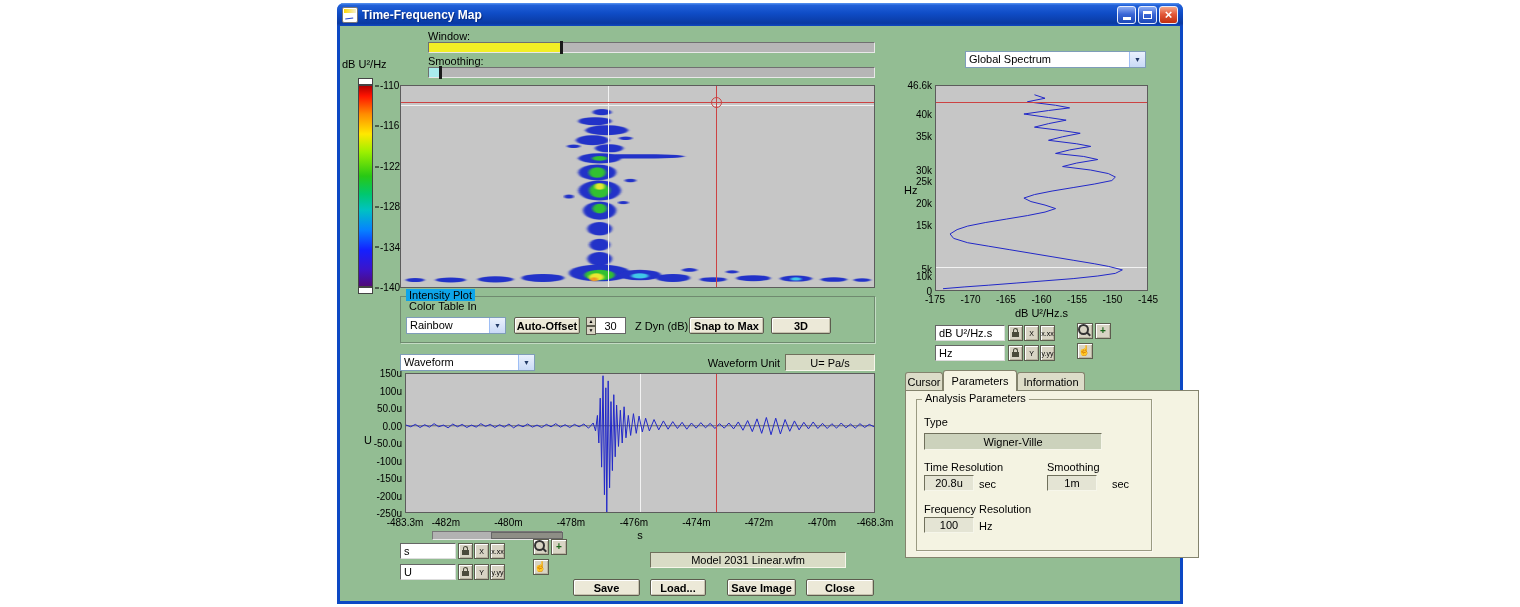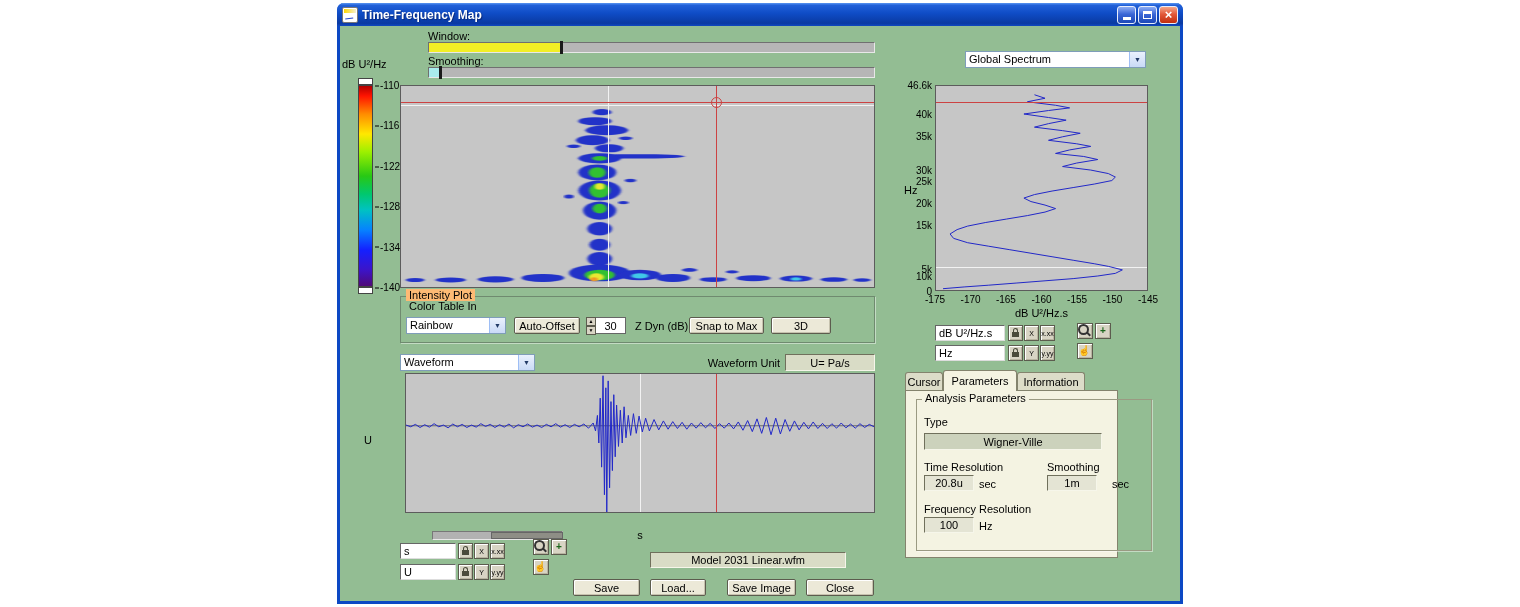--- a/index.html
+++ b/index.html
@@ -38,26 +38,26 @@
   .axis-yl .tick::before{content:"";display:inline-block;width:4px;height:1px;background:#000;vertical-align:middle;margin-right:1px;}
   .axis-x .tick{top:0;transform:translateX(-50%);}
   .plot{position:absolute;background:#c6c6c6;border:1px solid #5c5c5c;box-sizing:border-box;overflow:hidden;}
   .plot svg{position:absolute;left:0;top:0;width:100%;height:100%;}
   .hline{position:absolute;left:0;right:0;height:1px;pointer-events:none;}
   .vline{position:absolute;top:0;bottom:0;width:1px;pointer-events:none;}
   .cwhite{background:#f2f2f2;}
   .cred{background:#cc4242;}
   .cursor-dot{position:absolute;width:9px;height:9px;border:1px solid #cc4242;border-radius:50%;margin:-5px 0 0 -5px;pointer-events:none;}
   .groupbox{position:absolute;border:1px solid #6f8a6f;box-shadow:1px 1px 0 rgba(255,255,255,.45);box-sizing:border-box;}
-  .groupbox>.legend{position:absolute;top:-8px;left:5px;background:#fdba74;padding:0 3px;white-space:nowrap;}
+  .groupbox>.legend{position:absolute;top:-8px;left:5px;background:#0ea5e9;padding:0 3px;white-space:nowrap;}
   .combo{position:absolute;height:17px;background:#fff;border:1px solid #7f9db9;box-sizing:border-box;display:flex;align-items:stretch;}
   .combo .val{flex:1;padding:1px 0 5px 3px;white-space:nowrap;overflow:hidden;}
   .combo .arrow{width:15px;background:linear-gradient(180deg,#eaf1fd,#c9daf6);border-left:1px solid #9ebef5;display:flex;align-items:center;justify-content:center;font-size:7px;color:#223a66;}
   .btn{position:absolute;height:17px;background:#ece9d8;border:1px solid #5c5c4e;border-radius:2px;box-sizing:border-box;
-    box-shadow:inset 1px 1px 0 #ffffff,inset -1px -1px 0 #c6c2ae;display:flex;align-items:center;justify-content:center;white-space:nowrap;cursor:default;}
+    box-shadow:inset 1px 1px 0 #ffffff,inset -1px -1px 0 #c6c2ae;display:flex;align-items:center;justify-content:center;white-space:nowrap;cursor:default;font-weight:bold;}
   .display{position:absolute;background:#d9dcc6;border:1px solid;border-color:#70705c #f6f6ea #f6f6ea #70705c;box-sizing:border-box;
     display:flex;align-items:center;justify-content:center;white-space:nowrap;}
   .tinput{position:absolute;height:16px;background:#fff;border:1px solid;border-color:#666 #ddd #ddd #666;box-sizing:border-box;
     font-family:"Liberation Sans",sans-serif;font-size:11px;padding:0 3px;margin:0;}
   .tool{position:absolute;width:15px;height:16px;background:#d8d4c4;border:1px solid #5c5c4e;box-sizing:border-box;
     box-shadow:inset 1px 1px 0 #fff,inset -1px -1px 0 #b8b4a0;display:flex;align-items:center;justify-content:center;font-size:7px;padding:0;overflow:hidden;}
   .tool.t16{width:16px;}
   .icon-lock{width:7px;height:5px;background:#4a4a3a;position:relative;margin-top:3px;}
   .icon-lock::before{content:"";position:absolute;left:1px;top:-4px;width:5px;height:5px;border:1px solid #4a4a3a;border-bottom:none;border-radius:3px 3px 0 0;box-sizing:border-box;}
   .icon-mag{width:7px;height:7px;border:2px solid #333;border-radius:50%;position:relative;margin:-3px 3px 0 0;box-sizing:content-box;}
@@ -205,28 +205,50 @@
     </div>
 
     <div class="combo" style="left:60px;top:328px;width:135px">
       <span class="val">Waveform</span>
       <span class="arrow">▼</span>
     </div>
     <div class="lbl lbl-r" style="left:355px;top:331px;width:85px">Waveform Unit</div>
     <div class="display" style="left:445px;top:328px;width:90px;height:17px">U= Pa/s</div>
 
     <div class="lbl" style="left:24px;top:408px">U</div>
+    <div class="axis axis-y" style="left:18px;top:347px;width:44px;height:140px">
+          <span class="tick" style="top: 0%;">150u</span>
+          <span class="tick" style="top: 12.5%;">100u</span>
+          <span class="tick" style="top: 25%;">50.0u</span>
+          <span class="tick" style="top: 37.5%;">0.00</span>
+          <span class="tick" style="top: 50%;">-50.0u</span>
+          <span class="tick" style="top: 62.5%;">-100u</span>
+          <span class="tick" style="top: 75%;">-150u</span>
+          <span class="tick" style="top: 87.5%;">-200u</span>
+          <span class="tick" style="top: 100%;">-250u</span>
+        </div>
     <div class="plot" style="left:65px;top:347px;width:470px;height:140px">
       <div class="vline cwhite" style="left: 50%;"></div>
       <svg viewBox="0 0 100 100" preserveAspectRatio="none">
             <polyline points="0.00,37.50 100.00,37.50" fill="none" stroke="#6a6a6a" stroke-width="1" vector-effect="non-scaling-stroke"></polyline>
             <polyline points="0.00,37.00 1.00,38.25 2.00,36.50 3.00,38.75 4.00,36.75 5.00,38.50 6.00,36.00 7.00,38.25 8.00,37.00 9.00,39.00 10.00,36.25 11.00,38.25 12.00,36.50 13.00,38.75 14.00,37.00 15.00,38.50 16.00,36.00 17.00,38.00 18.00,36.50 19.00,38.75 20.00,36.75 21.00,38.50 22.00,36.25 23.00,39.00 24.00,36.75 25.00,38.25 26.00,36.25 27.00,38.50 28.00,37.00 29.00,38.75 30.00,36.50 31.00,38.25 32.00,36.00 33.00,38.50 34.00,36.75 35.00,38.75 36.00,36.50 37.00,38.25 38.00,36.25 39.00,39.25 40.00,35.50 40.50,41.25 40.90,30.00 41.20,50.00 41.50,17.50 41.80,67.50 42.10,1.25 42.40,87.50 42.70,10.00 42.90,100.00 43.20,5.00 43.50,82.50 43.80,20.00 44.10,70.00 44.40,15.00 44.70,60.00 45.00,22.50 45.40,52.50 45.80,26.25 46.20,50.00 46.60,23.75 47.00,46.25 47.50,30.00 48.00,44.50 48.60,28.75 49.20,43.00 49.80,30.50 50.50,42.00 51.20,32.00 52.00,41.25 53.00,33.00 54.00,40.50 55.00,34.00 56.00,40.00 57.00,34.50 58.00,39.50 59.00,35.00 60.00,40.00 61.00,35.50 62.00,39.25 63.00,35.25 64.00,39.00 65.00,35.75 66.00,39.50 67.00,36.00 68.00,39.25 69.00,35.50 70.00,39.75 71.00,34.75 72.00,40.75 73.00,33.75 74.00,41.75 75.00,32.50 76.00,43.00 77.00,31.50 78.00,44.00 79.00,32.00 80.00,43.50 81.00,33.00 82.00,41.50 83.00,34.00 84.00,40.50 85.00,35.00 86.00,39.75 87.00,34.75 88.00,39.50 89.00,35.75 90.00,39.50 91.00,36.00 92.00,39.25 93.00,35.50 94.00,39.00 95.00,36.25 96.00,39.25 97.00,36.00 98.00,38.75 99.00,36.50 100.00,38.25" fill="none" stroke="#2228c8" stroke-width="1" vector-effect="non-scaling-stroke"></polyline>
           </svg>
       <div class="vline cred" style="left: 66.2%;"></div>
     </div>
+    <div class="axis axis-x" style="left:65px;top:491px;width:470px;height:12px">
+          <span class="tick" style="left: 0%;">-483.3m</span>
+          <span class="tick" style="left: 8.7%;">-482m</span>
+          <span class="tick" style="left: 22%;">-480m</span>
+          <span class="tick" style="left: 35.3%;">-478m</span>
+          <span class="tick" style="left: 48.7%;">-476m</span>
+          <span class="tick" style="left: 62%;">-474m</span>
+          <span class="tick" style="left: 75.3%;">-472m</span>
+          <span class="tick" style="left: 88.7%;">-470m</span>
+          <span class="tick" style="left: 100%;">-468.3m</span>
+        </div>
     <div class="lbl" style="left:65px;top:503px;width:470px;text-align:center">s</div>
 
     <div class="scrollbar" style="left:92px;top:505px;width:131px">
       <div class="sthumb" style="left:58px;width:72px"></div>
     </div>
 
     <input class="tinput" style="left: 60px; top: 517px; width: 56px;" value="s">
     <button class="tool" style="left:118px;top:517px">
           <span class="icon-lock"></span>
         </button>
@@ -305,21 +327,21 @@
     <button class="tool t16" style="left:737px;top:297px">
           <span class="icon-mag"></span>
         </button>
     <button class="tool t16" style="left:755px;top:297px">
           <span class="glyph-cross">+</span>
         </button>
     <button class="tool t16" style="left:737px;top:317px">
           <span class="glyph-hand">☝</span>
         </button>
 
-    <div class="tabpanel" style="left:565px;top:364px;width:213px;height:168px">
+    <div class="tabpanel" style="left:565px;top:364px;width:294px;height:168px">
       <div class="groupbox pgroup" style="left:10px;top:8px;width:236px;height:152px">
         <span class="legend">Analysis Parameters</span>
         <div class="lbl" style="left:7px;top:16px">Type</div>
         <div class="display pdisplay" style="left:7px;top:33px;width:178px;height:17px">Wigner-Ville</div>
         <div class="lbl" style="left:7px;top:61px">Time Resolution</div>
         <div class="lbl" style="left:130px;top:61px">Smoothing</div>
         <div class="display pvalue" style="left:7px;top:75px;width:50px;height:16px">20.8u</div>
         <div class="lbl" style="left:62px;top:78px">sec</div>
         <div class="display pvalue" style="left:130px;top:75px;width:50px;height:16px">1m</div>
         <div class="lbl" style="left:195px;top:78px">sec</div>

